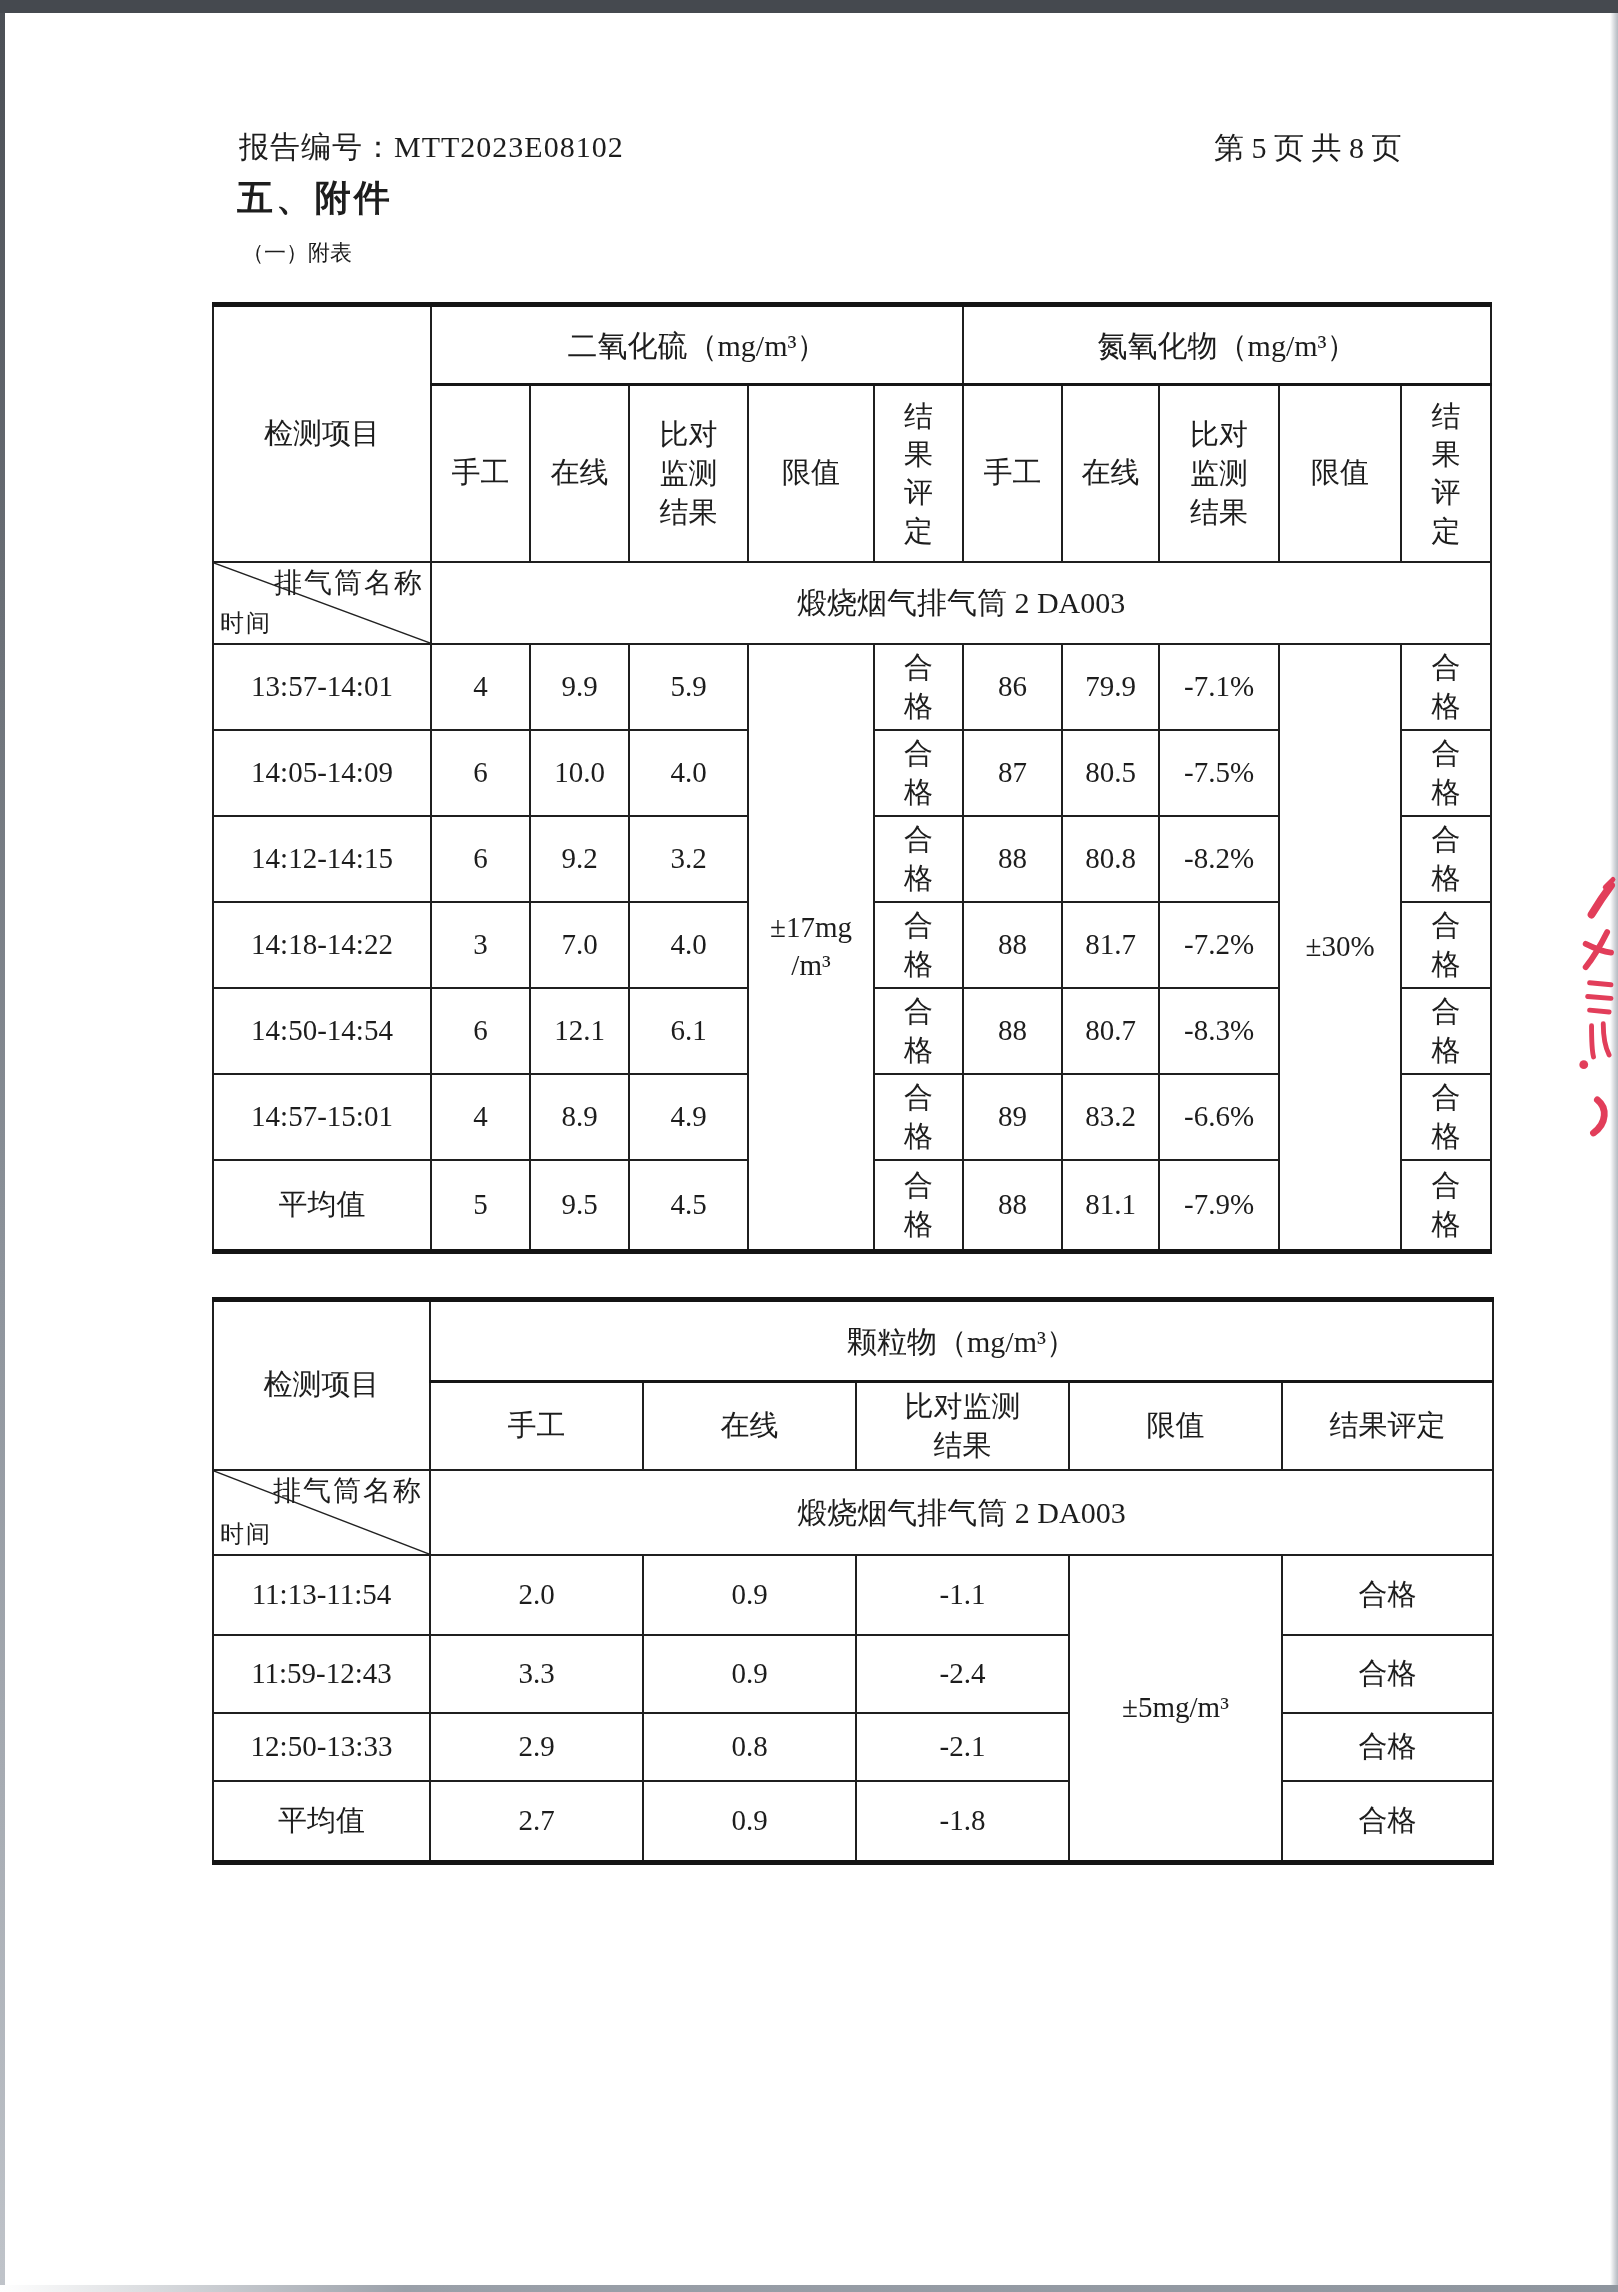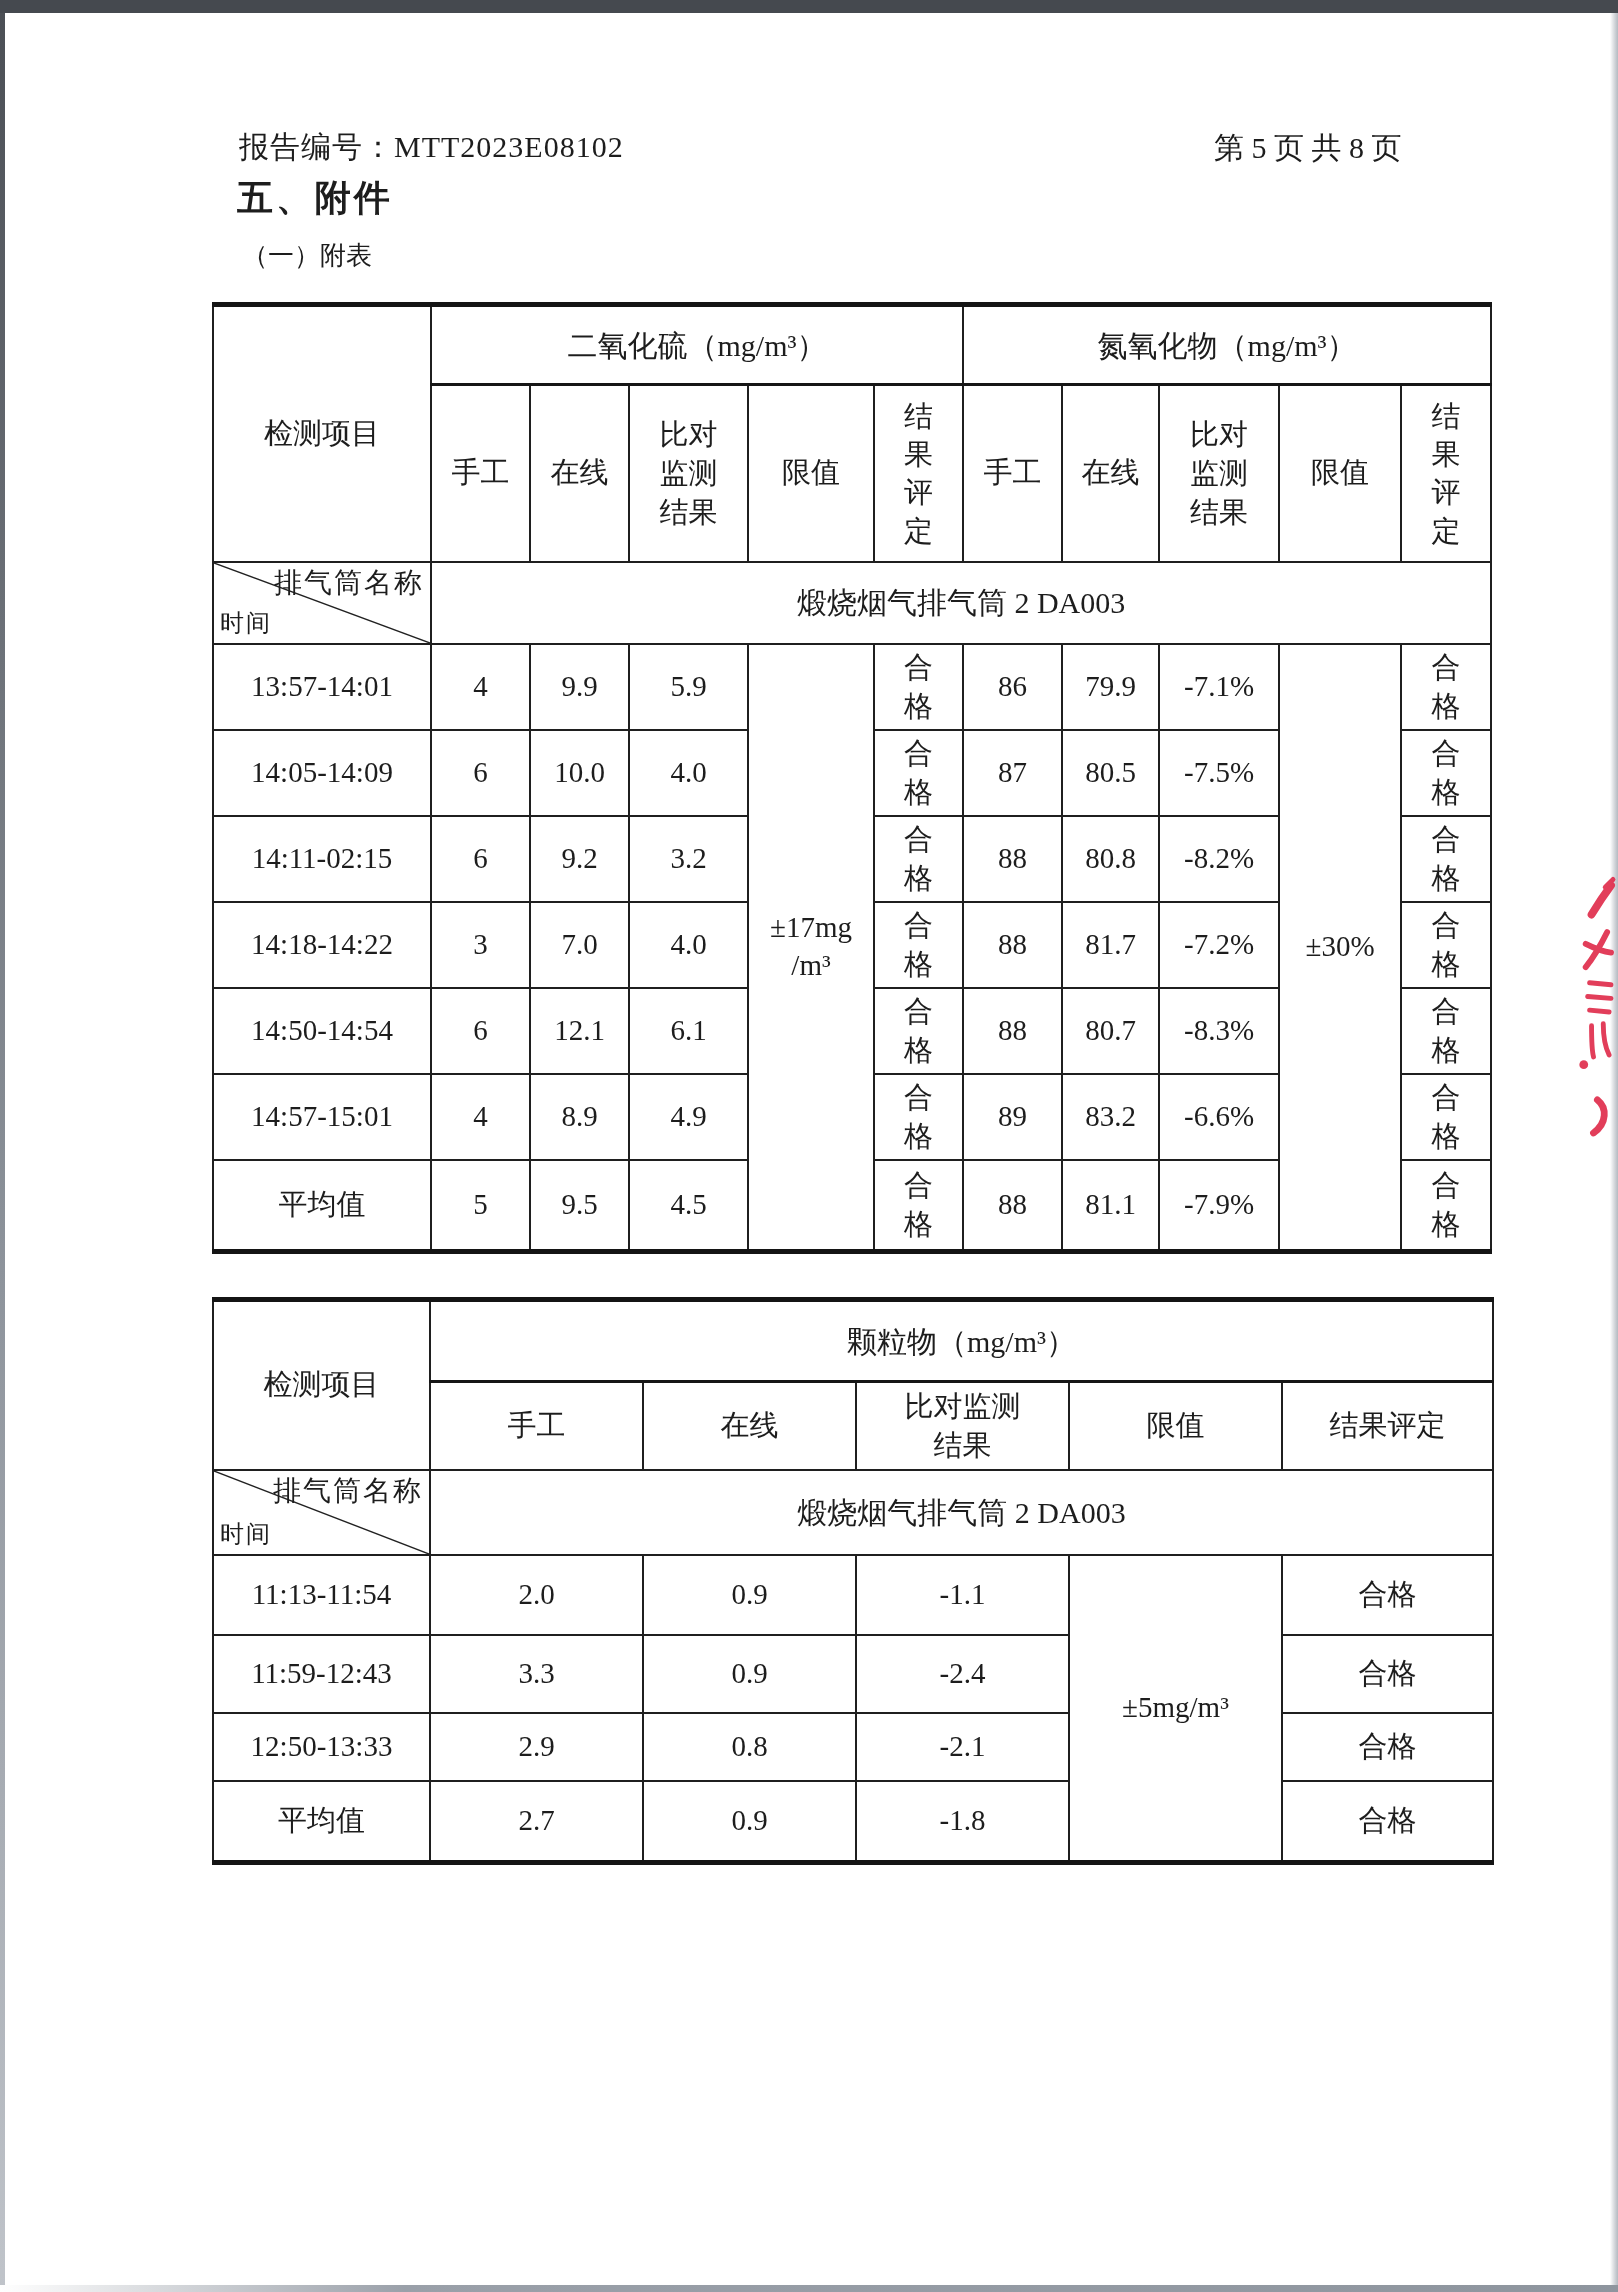--- a/index.html
+++ b/index.html
@@ -14,21 +14,21 @@
     background:linear-gradient(#4b4f55,#8d939b 55%,#c0c4ca);}
   .edge-right{position:absolute;right:0;top:12.7px;width:8.8px;height:2280px;
     background:linear-gradient(90deg,#ffffff, #c3c7cd 70%,#aeb3ba);}
   .edge-bottom{position:absolute;left:0;bottom:0;width:1619px;height:7.8px;
     background:linear-gradient(90deg,#ffffff,#9aa0a9 25%,#8e959e);}
 
   
   .report-no{position:absolute;left:239px;top:127px;font-size:30px;letter-spacing:1px;}
   .page-ind{position:absolute;left:1214px;top:128px;font-size:30px;}
   .sec-title{position:absolute;left:237px;top:174px;font-size:36px;font-weight:700;letter-spacing:2.9px;}
-  .subsec-title{position:absolute;left:242px;top:238px;font-size:26px;}
+  .subsec-title{position:absolute;left:242px;top:238px;font-size:22px;}
 
   
   table{border-collapse:collapse;table-layout:fixed;position:absolute;left:212px;
         background:#fff;}
   #t1{top:302px;width:1278px;}
   #t2{top:1297px;width:1278px;}
   td{border:2px solid #1f1f1f;text-align:center;vertical-align:middle;
      font-size:29px;padding:0;line-height:1.3;overflow:hidden;}
   table{border:2px solid #1f1f1f;border-top:5.9px solid #141414;border-bottom:5.9px solid #141414;}
   .thickb{border-bottom:3.9px solid #161616;margin-left:48px;}
@@ -138,21 +138,21 @@
           <span class="w1">合格</span>
         </td>
     <td>87</td>
     <td>80.5</td>
     <td>-7.5%</td>
     <td>
           <span class="w1">合格</span>
         </td>
   </tr>
   <tr style="height:86px">
-    <td>14:11-02:15</td>
+    <td>14:12-14:15</td>
     <td>6</td>
     <td>9.2</td>
     <td>3.2</td>
     <td>
           <span class="w1">合格</span>
         </td>
     <td>88</td>
     <td>80.8</td>
     <td>-8.2%</td>
     <td>

